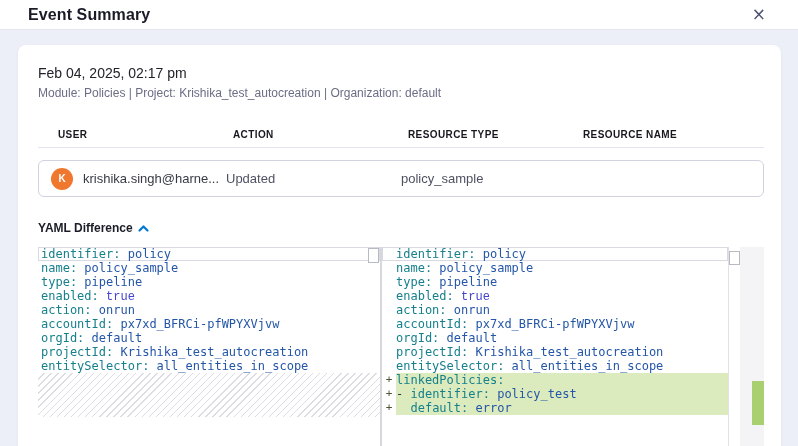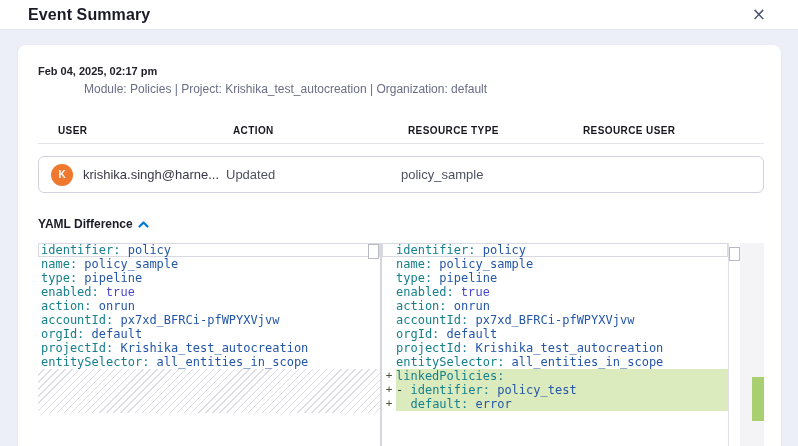--- a/index.html
+++ b/index.html
@@ -24,22 +24,22 @@
     padding:2px 4px;
   }
 
   
   .card {
     position:absolute; left:18px; top:45px; width:763px; height:470px;
     background:#ffffff; border-radius:8px;
     box-shadow:0 1px 3px rgba(40,41,61,.06);
     padding:20px 17px 0 20px;
   }
-  .timestamp { font-size:11px; font-weight:700; color:#22222a; }
-  .meta { margin-top:5px; font-size:12px; color:#6b6d85;margin-left:46px; }
+  .timestamp { font-size:14px; font-weight:400; color:#22222a; }
+  .meta { margin-top:5px; font-size:12px; color:#6b6d85; }
 
   
   .tbl-head {
     margin-top:29px; display:grid;
     grid-template-columns:175px 175px 175px 1fr;
     padding:0 12px 7px 12px; border-bottom:1px solid #e3e4ee;
   }
   .tbl-head span {
     font-size:10px; font-weight:700; letter-spacing:.4px; color:#17171f;margin-left:8px;
   }
@@ -123,21 +123,21 @@
 
 <section class="card">
 
   <div class="timestamp">Feb 04, 2025, 02:17 pm</div>
   <div class="meta">Module: Policies | Project: Krishika_test_autocreation | Organization: default</div>
 
   <div class="tbl-head">
     <span>USER</span>
     <span>ACTION</span>
     <span>RESOURCE TYPE</span>
-    <span>RESOURCE USER</span>
+    <span>RESOURCE NAME</span>
   </div>
 
   <div class="tbl-row">
     <div class="cell user-cell">
       <span class="avatar">K</span>
       <span class="user-name">krishika.singh@harne...</span>
     </div>
     <div class="cell">Updated</div>
     <div class="cell">policy_sample</div>
   </div>

